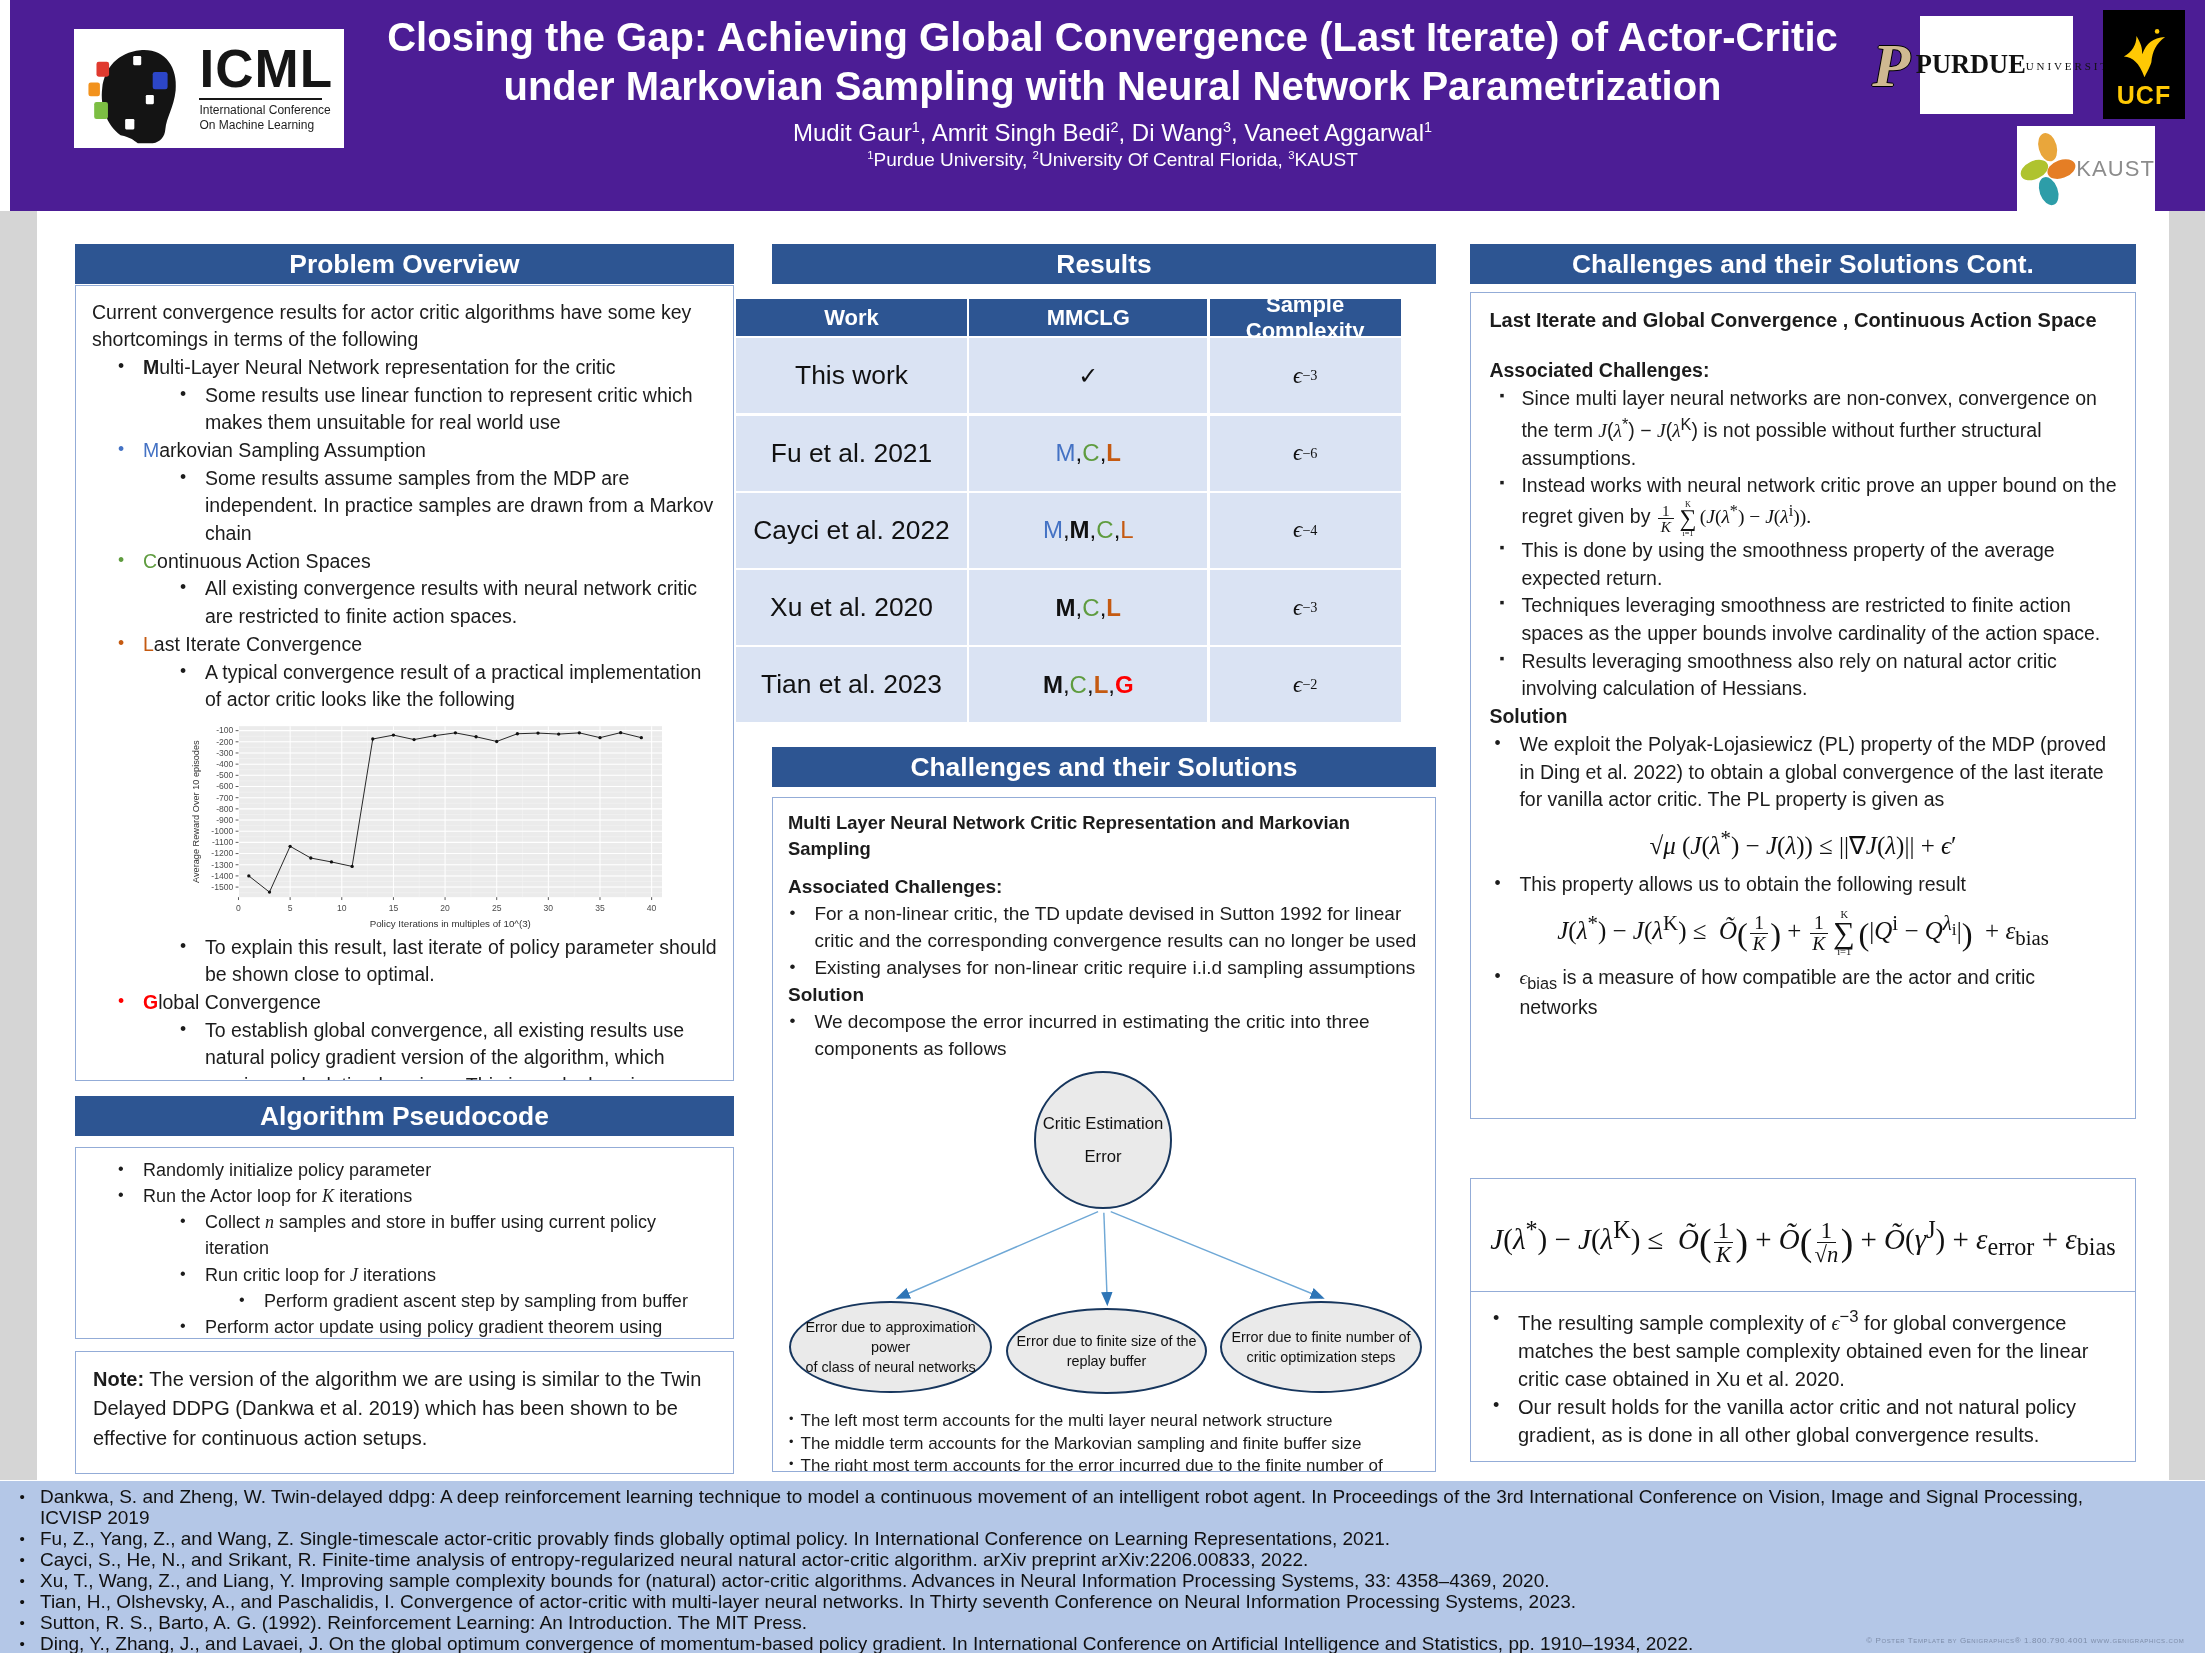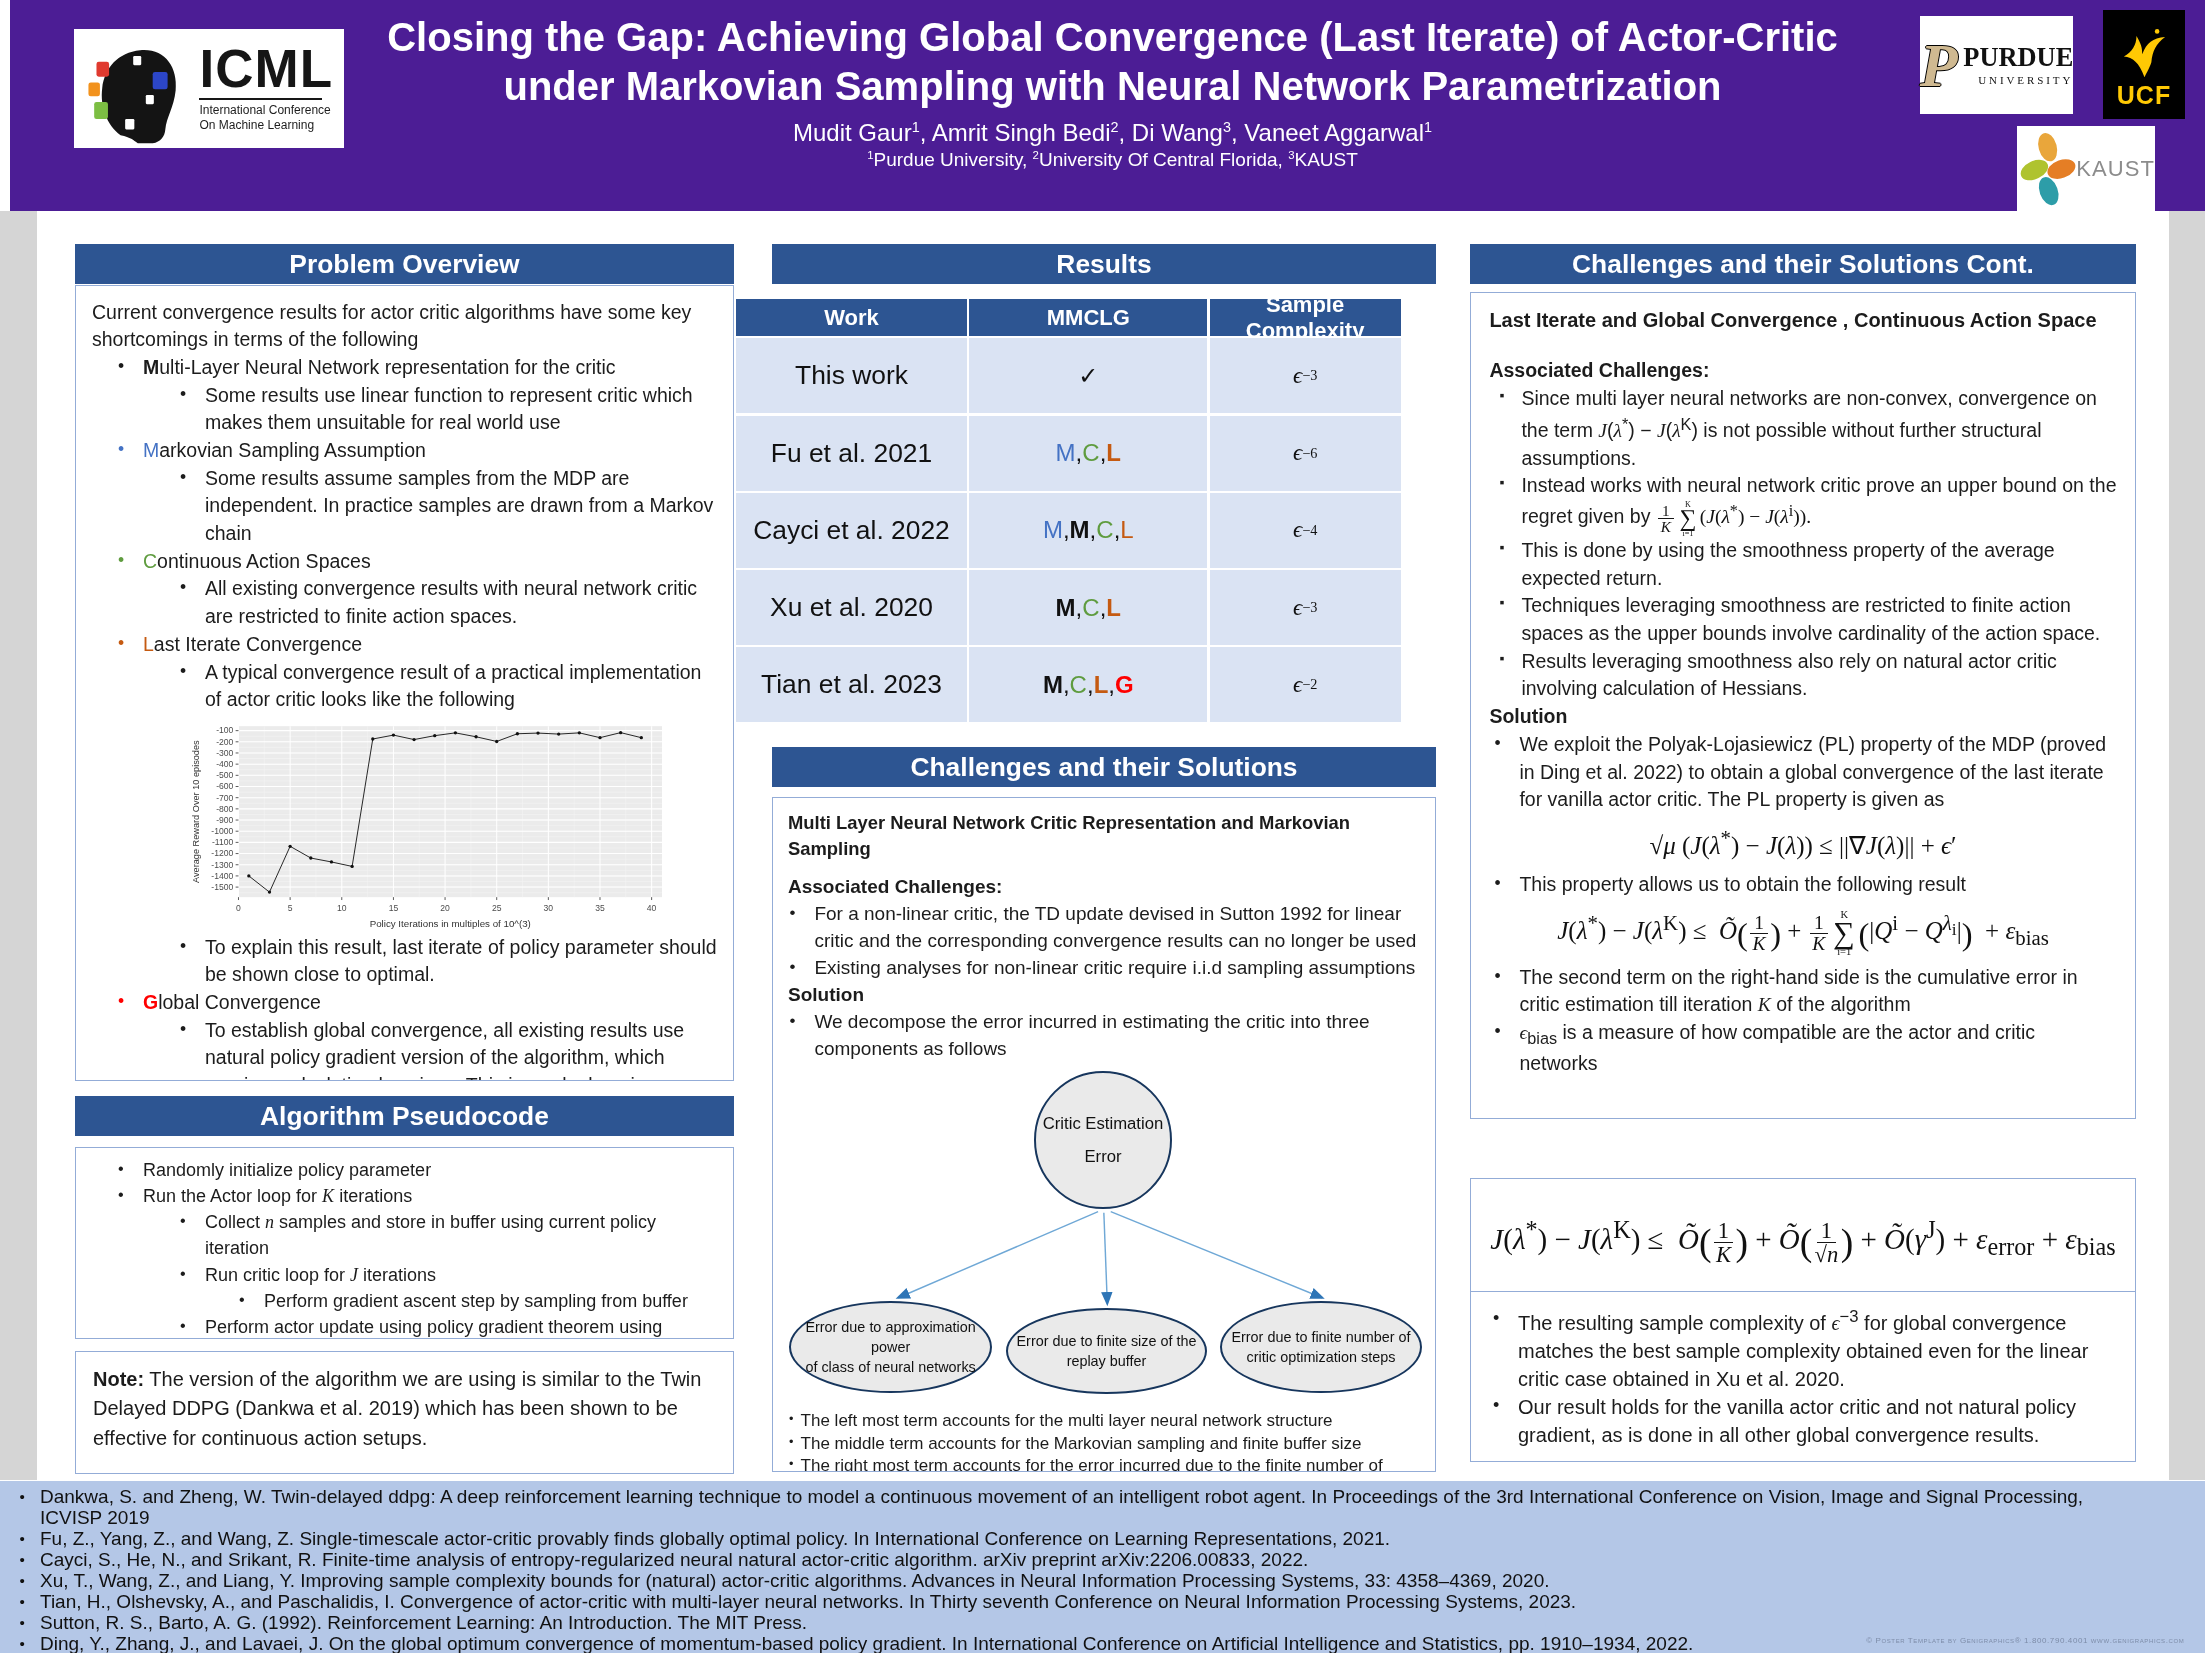--- a/index.html
+++ b/index.html
@@ -15,21 +15,21 @@
   .titles sup{font-size:0.6em;}
 
   .logo{position:absolute;display:flex;align-items:center;justify-content:center;}
   .icml{left:64px;top:29px;width:270px;height:119px;background:#fff;gap:5.7px;}
   .icml-text{display:flex;flex-direction:column;align-items:flex-start;}
   .icml-name{font-size:53px;font-weight:800;color:#161616;letter-spacing:1.1px;line-height:0.95;}
   .icml-rule{width:123px;height:2.3px;background:#161616;margin:3.4px 0 3.4px 0;}
   .icml-sub{font-size:12px;color:#1d1d1d;line-height:1.25;}
   .purdue{left:1910px;top:16px;width:153px;height:98px;background:#fff;gap:5.7px;}
   .p-mark{font-family:"Liberation Serif",serif;font-size:62px;font-weight:700;font-style:italic;color:#CFB991;text-shadow:-1.1px 0 #000,1.1px 0 #000,0 1.1px #000,0 -1.1px #000;}
-  .p-stack{display:flex;flex-direction:column;align-items:flex-end;}
+  .p-stack{display:flex;flex-direction:row;align-items:center;}
   .p-name{font-family:"Liberation Serif",serif;font-weight:700;font-size:26.4px;color:#111;line-height:1.05;}
   .p-univ{font-family:"Liberation Serif",serif;font-size:11px;letter-spacing:2.9px;color:#111;margin-top:2.3px;}
   .ucf{left:2093px;top:10.3px;width:82px;height:109px;background:#000;flex-direction:column;gap:0;}
   .ucf-name{color:#FFC904;font-size:25px;font-weight:700;letter-spacing:1.1px;line-height:1;margin-top:1.1px;}
   .kaust{left:2007px;top:126px;width:138px;height:85px;background:#fff;gap:8px;}
   .petals{position:relative;width:57px;height:67px;}
   .petal{position:absolute;width:29px;height:18.4px;border-radius:50%;}
   .pe1{left:16px;top:3.4px;background:#E9A63B;transform:rotate(75deg);}
   .pe2{left:3.4px;top:26.4px;background:#AFC32F;transform:rotate(-25deg);}
   .pe3{left:17px;top:47px;background:#2D9DA8;transform:rotate(70deg);}
@@ -460,21 +460,20 @@
           <span>1</span>
           <span><i>K</i></span>
         </span><span class="bp">)</span> + <span class="fr">
           <span>1</span>
           <span><i>K</i></span>
         </span><span class="sum">
           <span>K</span>
           <span>∑</span>
           <span>i=1</span>
         </span><span class="bp">(</span>|<i>Q</i><sup>i</sup> − <i>Q</i><sup><i>λ</i><sub>i</sub></sup>|<span class="bp">)</span> &nbsp;+ <i>ε</i><sub>bias</sub></div>
-    <div class="li l1 txt" style="margin-left:30px"><span>The second term on the right-hand side is the cumulative error in critic estimation till iteration <i>K</i> of the algorithm</span></div>
     <div class="li l1 txt" style="margin-left:30px"><span><i>ϵ</i><sub>bias</sub> is a measure of how compatible are the actor and critic networks</span></div>
   </div>
 
   <div class="sec-h" id="fin-h">
       <span>Final Result</span>
     </div>
   <div class="box" id="fin-fbox">
     <div class="formula"><i>J</i>(<i>λ</i><sup>*</sup>) − <i>J</i>(<i>λ</i><sup>K</sup>) ≤ &nbsp;<i>Õ</i><span class="bp">(</span><span class="fr">
           <span>1</span>
           <span><i>K</i></span>

